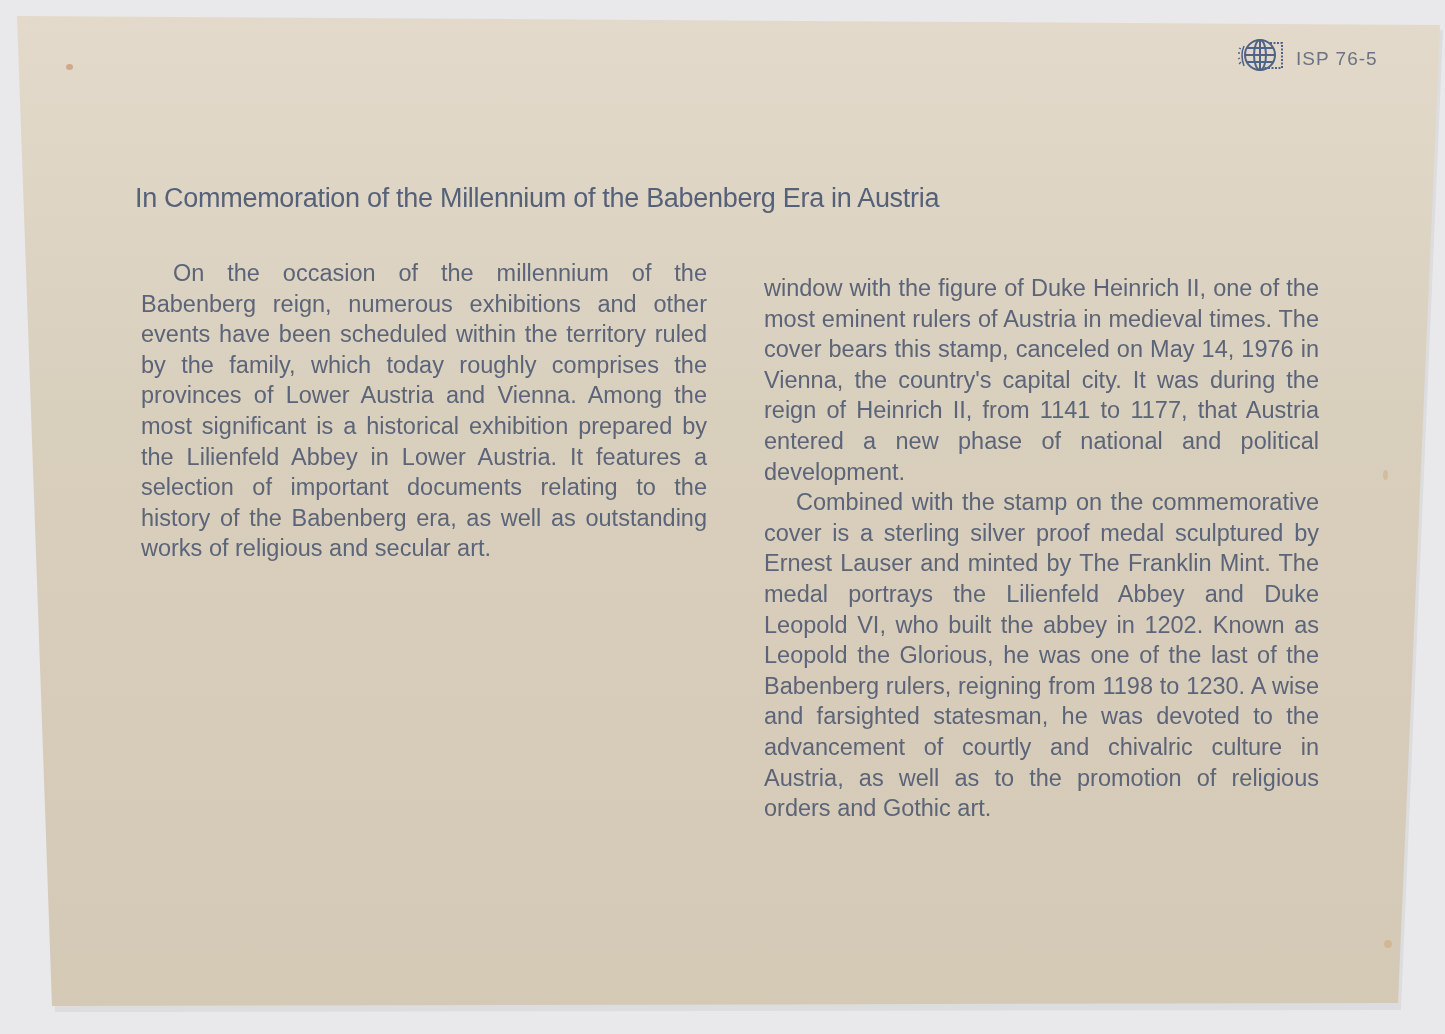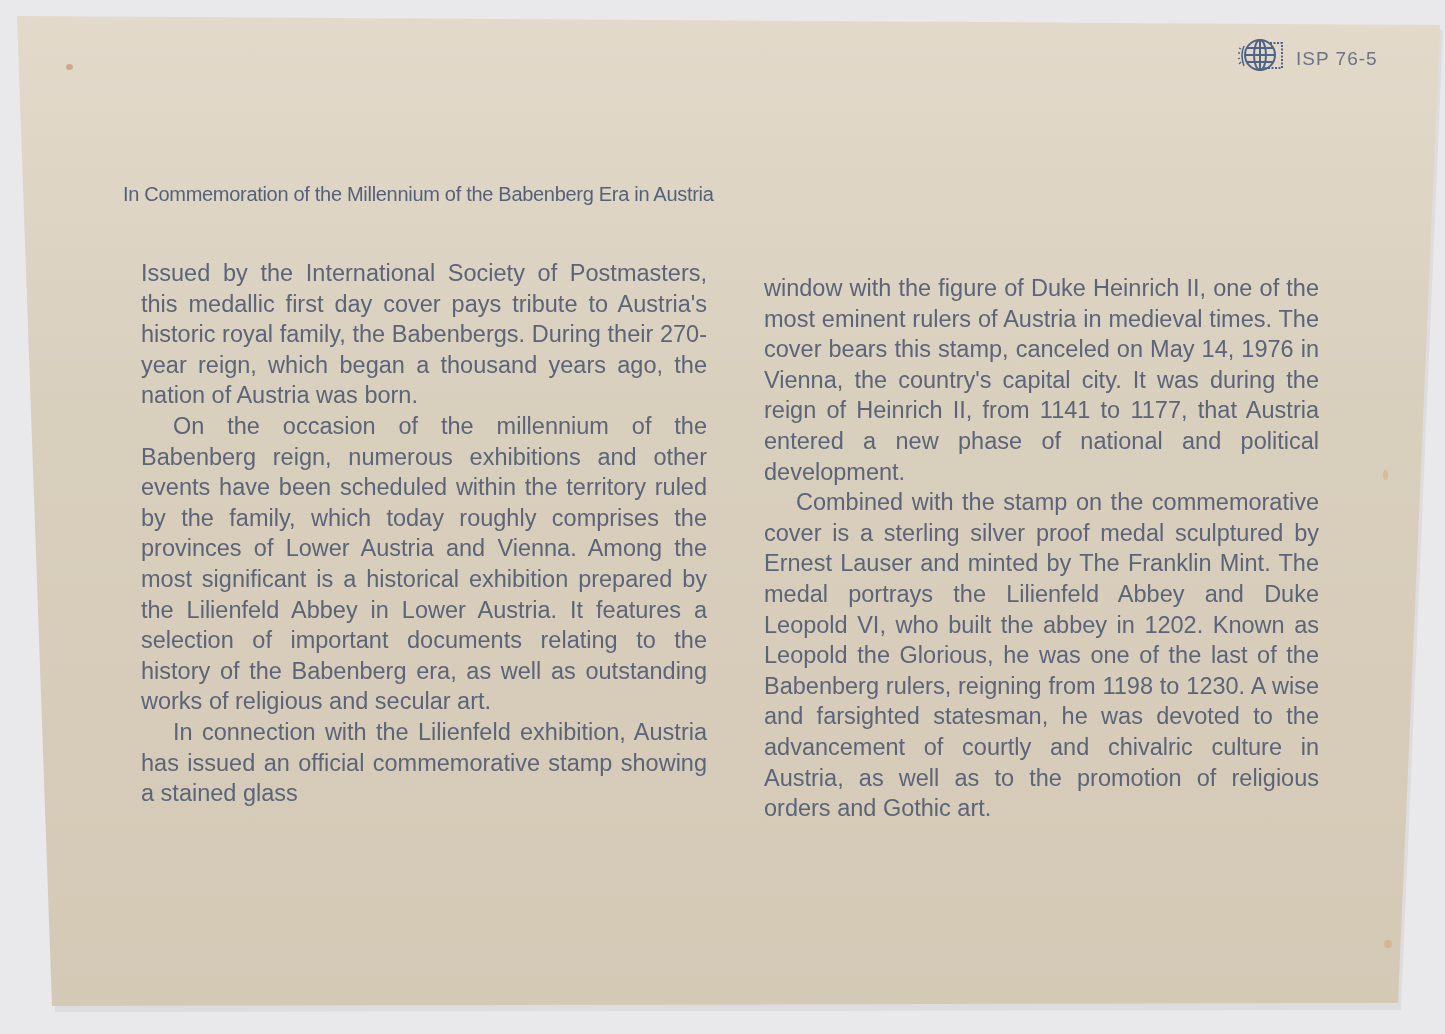--- a/index.html
+++ b/index.html
@@ -43,23 +43,23 @@
     .code {
       position: absolute;
       left: 1296px;
       top: 48px;
       font-size: 19px;
       color: #6b7384;
       letter-spacing: 1px;
     }
     .title {
       position: absolute;
-      left: 123px;
+      left: 135px;
       top: 183px;
-      font-size: 20px;
+      font-size: 27px;
       color: #556179;
       white-space: nowrap;
       letter-spacing: -0.3px;
     }
     .col {
       position: absolute;
       font-size: 23.5px;
       line-height: 30.6px;
       color: #5b6478;
       text-align: justify;
@@ -103,22 +103,20 @@
       <path d="M34 7 L46 7 L46 32 L28 32" stroke-dasharray="2 1.5"></path>
       <path d="M8 10 Q4 19 8 30" stroke-width="1.5"></path>
       <path d="M5 13 L3 12 M4 17 L2 17 M4 22 L2 23 M5 26 L3 28" stroke-width="1.3"></path>
     </g>
   </svg>
   <div class="code">ISP 76-5</div>
 
   <div class="title">In Commemoration of the Millennium of the Babenberg Era in Austria</div>
 
   <div class="col col-left">
-    <p class="first">Issued by the International Society of Postmasters, this medallic first day cover pays tribute to Austria's historic royal family, the Babenbergs. During their 270-year reign, which began a thousand years ago, the nation of Austria was born.</p>
     <p>On the occasion of the millennium of the Babenberg reign, numerous exhibitions and other events have been scheduled within the territory ruled by the family, which today roughly comprises the provinces of Lower Austria and Vienna. Among the most significant is a historical exhibition prepared by the Lilienfeld Abbey in Lower Austria. It features a selection of important documents relating to the history of the Babenberg era, as well as outstanding works of religious and secular art.</p>
-    <p>In connection with the Lilienfeld exhibition, Austria has issued an official commemorative stamp showing a stained glass</p>
   </div>
 
   <div class="col col-right">
     <p class="first">window with the figure of Duke Heinrich II, one of the most eminent rulers of Austria in medieval times. The cover bears this stamp, canceled on May 14, 1976  in Vienna, the country's capital city. It was during the reign of Heinrich II, from 1141 to 1177, that Austria entered a new phase of national and political development.</p>
     <p>Combined with the stamp on the commemorative cover is a sterling silver proof medal sculptured by Ernest Lauser and minted by The Franklin Mint. The medal portrays the Lilienfeld Abbey and Duke Leopold VI, who built the abbey in 1202. Known as Leopold the Glorious, he was one of the last of the Babenberg rulers, reigning from 1198 to 1230. A wise and farsighted statesman, he was devoted to the advancement of courtly and chivalric culture in Austria, as well as to the promotion of religious orders and Gothic art.</p>
   </div>
 </div>
 
 </body></html>

